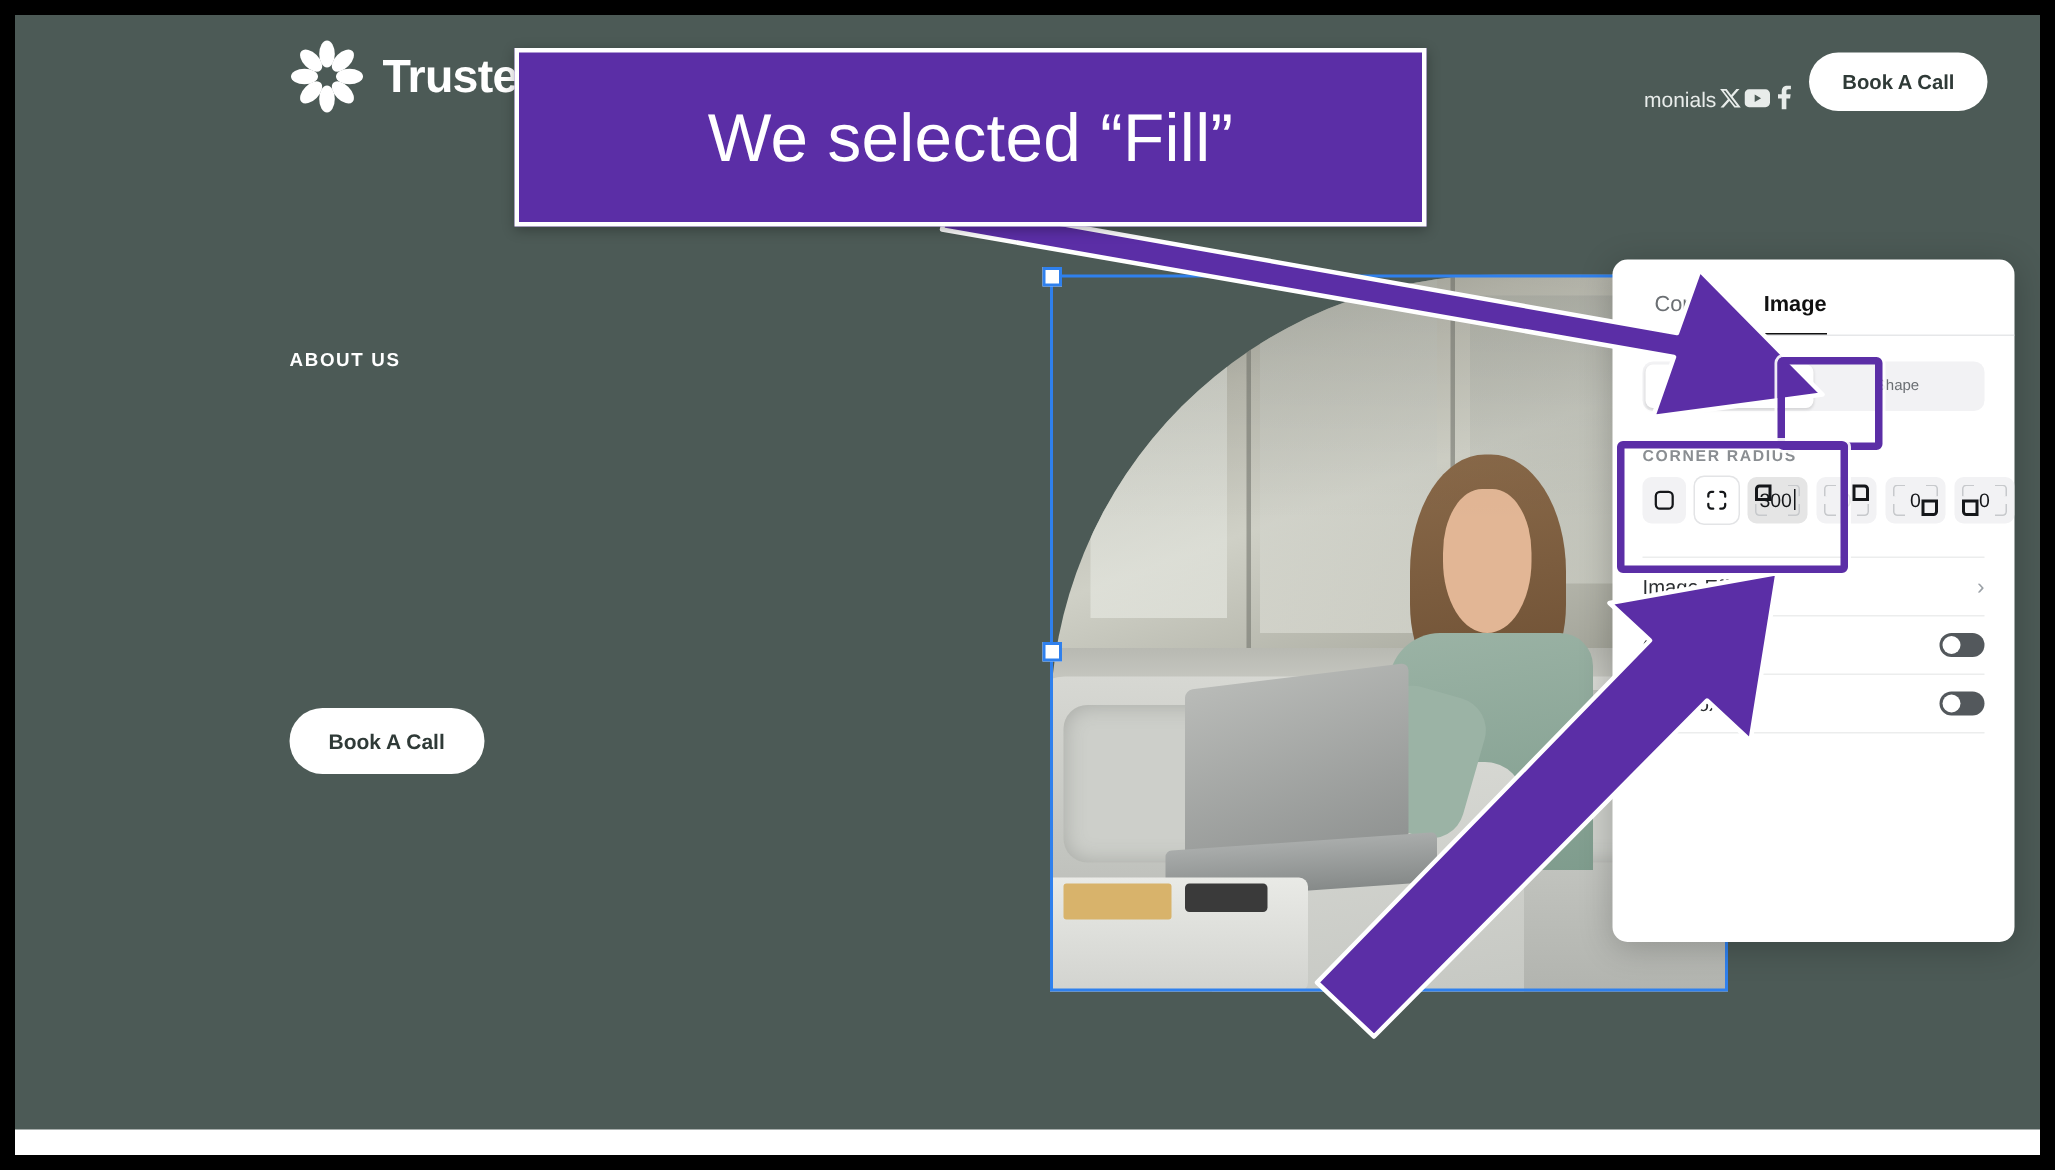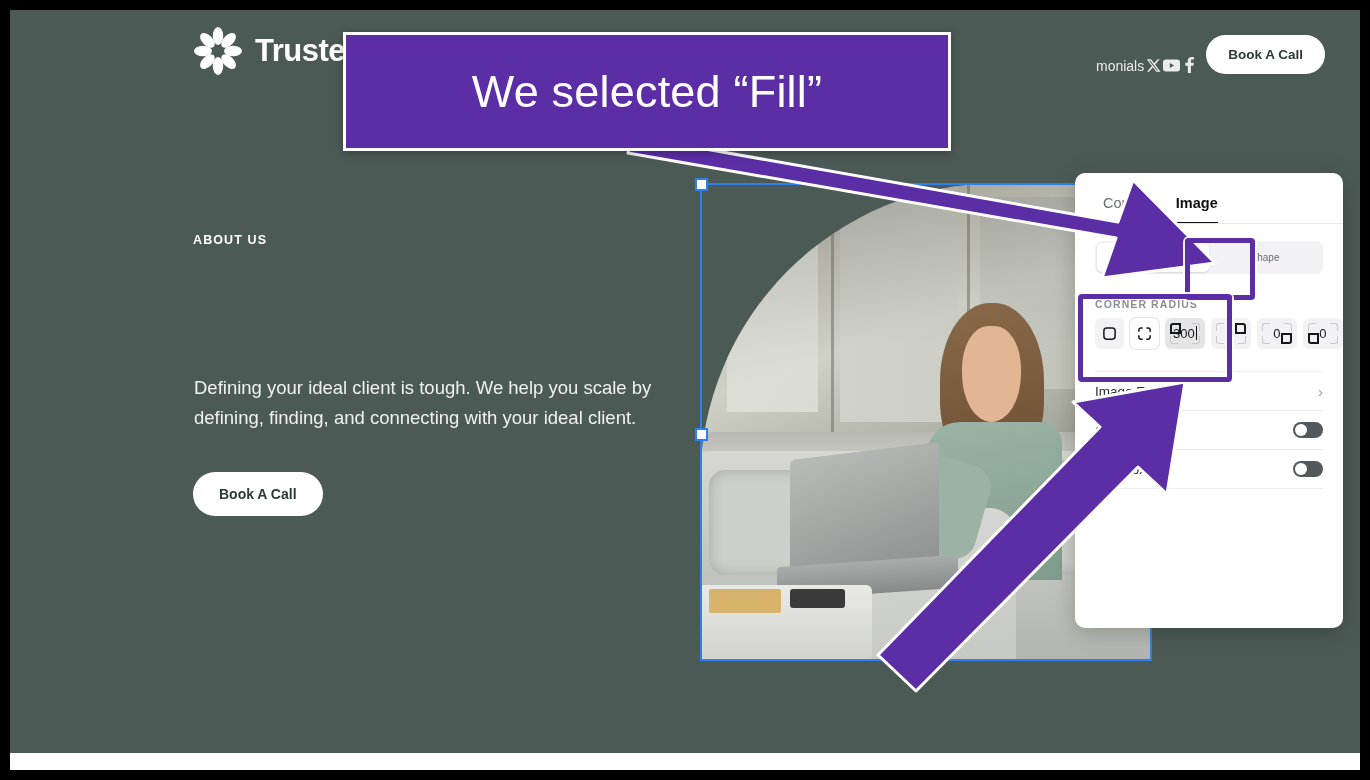--- a/index.html
+++ b/index.html
@@ -275,21 +275,20 @@
       <span class="soc">
         <svg viewBox="0 0 12 18" width="11" height="16">
             <path fill="#e8ecea" d="M7.6 18V9.8h2.8l.4-3.2H7.6V4.5c0-.9.3-1.6 1.6-1.6h1.8V.1C10.7.1 9.6 0 8.4 0 5.8 0 4.1 1.6 4.1 4.5v2.1H1.3v3.2h2.8V18h3.5z"></path>
           </svg>
       </span>
       <button class="book-btn-top">Book A Call</button>
     </div>
   </div>
 
   <div class="eyebrow">ABOUT US</div>
-  <div class="subcopy">Defining your ideal client is tough. We help you scale by defining, finding, and connecting with your ideal client.</div>
   <button class="book-btn-hero">Book A Call</button>
 
   <div class="img-sel-box">
     <div class="photo">
       <div class="ph-sky"></div>
       <div class="ph-win1"></div>
       <div class="ph-win2"></div>
       <div class="ph-win3"></div>
       <div class="ph-mull" style="left:29%"></div>
       <div class="ph-mull" style="left:59%"></div>

